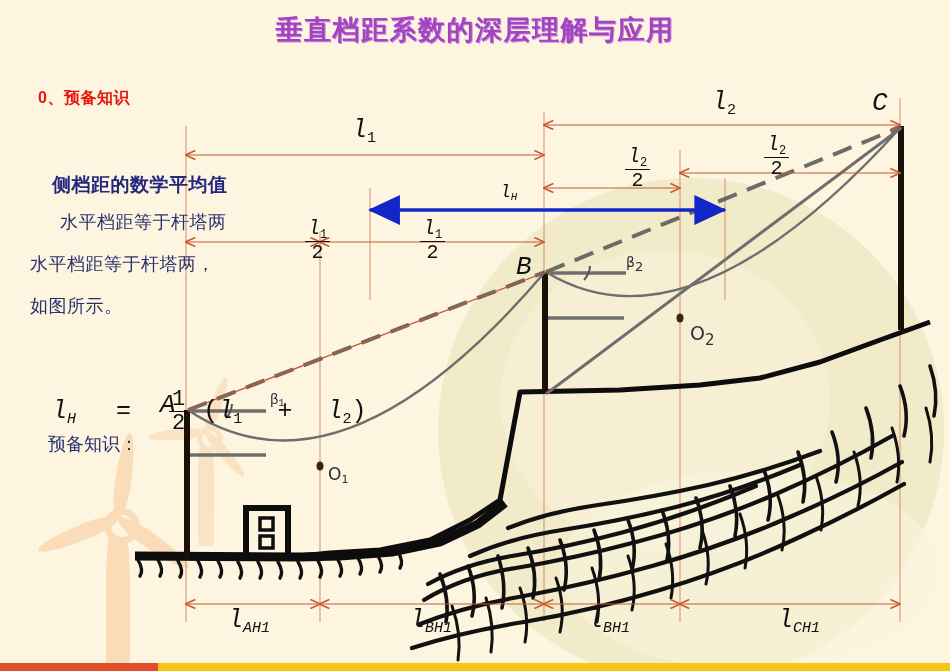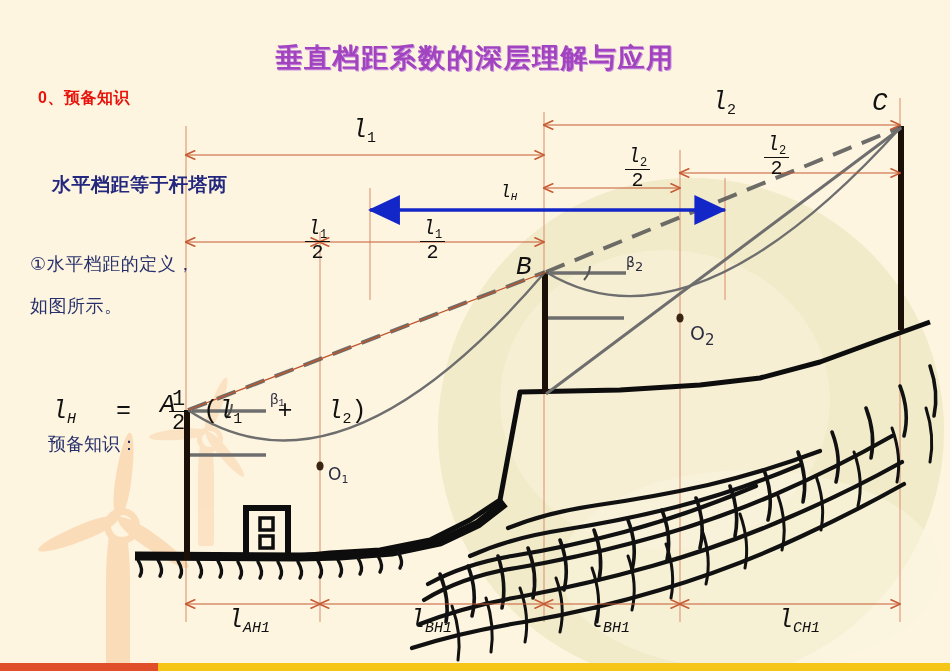--- a/index.html
+++ b/index.html
@@ -31,21 +31,21 @@
     position:absolute;border-radius:50%;
     background:#fdf5e0;border:7px solid #fbdcb9;
   }
   .turbine .blade{
     position:absolute;background:#fbdcb9;
     border-radius:50% 50% 50% 50%/60% 60% 40% 40%;
     transform-origin:50% 100%;
   }
   
   #title{
-    position:absolute;left:0;top:40px;width:950px;text-align:center;
+    position:absolute;left:0;top:12px;width:950px;text-align:center;
     font-size:27px;font-weight:bold;color:#a244c0;
     letter-spacing:1.5px;
     text-shadow:1px 1px 0 #c98fdd;
     white-space:nowrap;
   }
   #prep{
     position:absolute;left:38px;top:88px;
     font-size:16px;font-weight:bold;color:#e8140c;
     letter-spacing:.5px;white-space:nowrap;
   }
@@ -284,22 +284,23 @@
         <line x1="186" y1="604" x2="320" y2="604" stroke="#c65b33" stroke-width="1.2" marker-start="url(#arrOs)" marker-end="url(#arrO)"></line>
         <line x1="320" y1="604" x2="544" y2="604" stroke="#c65b33" stroke-width="1.2" marker-start="url(#arrOs)" marker-end="url(#arrO)"></line>
         <line x1="544" y1="604" x2="680" y2="604" stroke="#c65b33" stroke-width="1.2" marker-start="url(#arrOs)" marker-end="url(#arrO)"></line>
         <line x1="680" y1="604" x2="900" y2="604" stroke="#c65b33" stroke-width="1.2" marker-start="url(#arrOs)" marker-end="url(#arrO)"></line>
       </g>
     </g>
   </svg>
 
   <div id="title">垂直档距系数的深层理解与应用</div>
   <div id="prep">0、预备知识</div>
-  <div id="sub1">水平档距等于杆塔两</div>
-  <div class="body-line" id="bl2">①水平档距的定义，</div>
+  <div id="sub1">侧档距的数学平均值</div>
+  <div class="body-line" id="bl1">水平档距等于杆塔两</div>
+  <div class="body-line" id="bl2">水平档距等于杆塔两，</div>
   <div class="body-line" id="bl3">如图所示。</div>
   <div id="asshown">预备知识：</div>
 
   <div id="formula" class="math">
     <span class="it">l</span><span class="sub">H</span>
     <span style="display:inline-block;width:10px"></span>
     <span>=</span>
     <span style="display:inline-block;width:8px"></span>
     <span class="frac" style="font-size:22px;">
       <span class="num">1</span>

